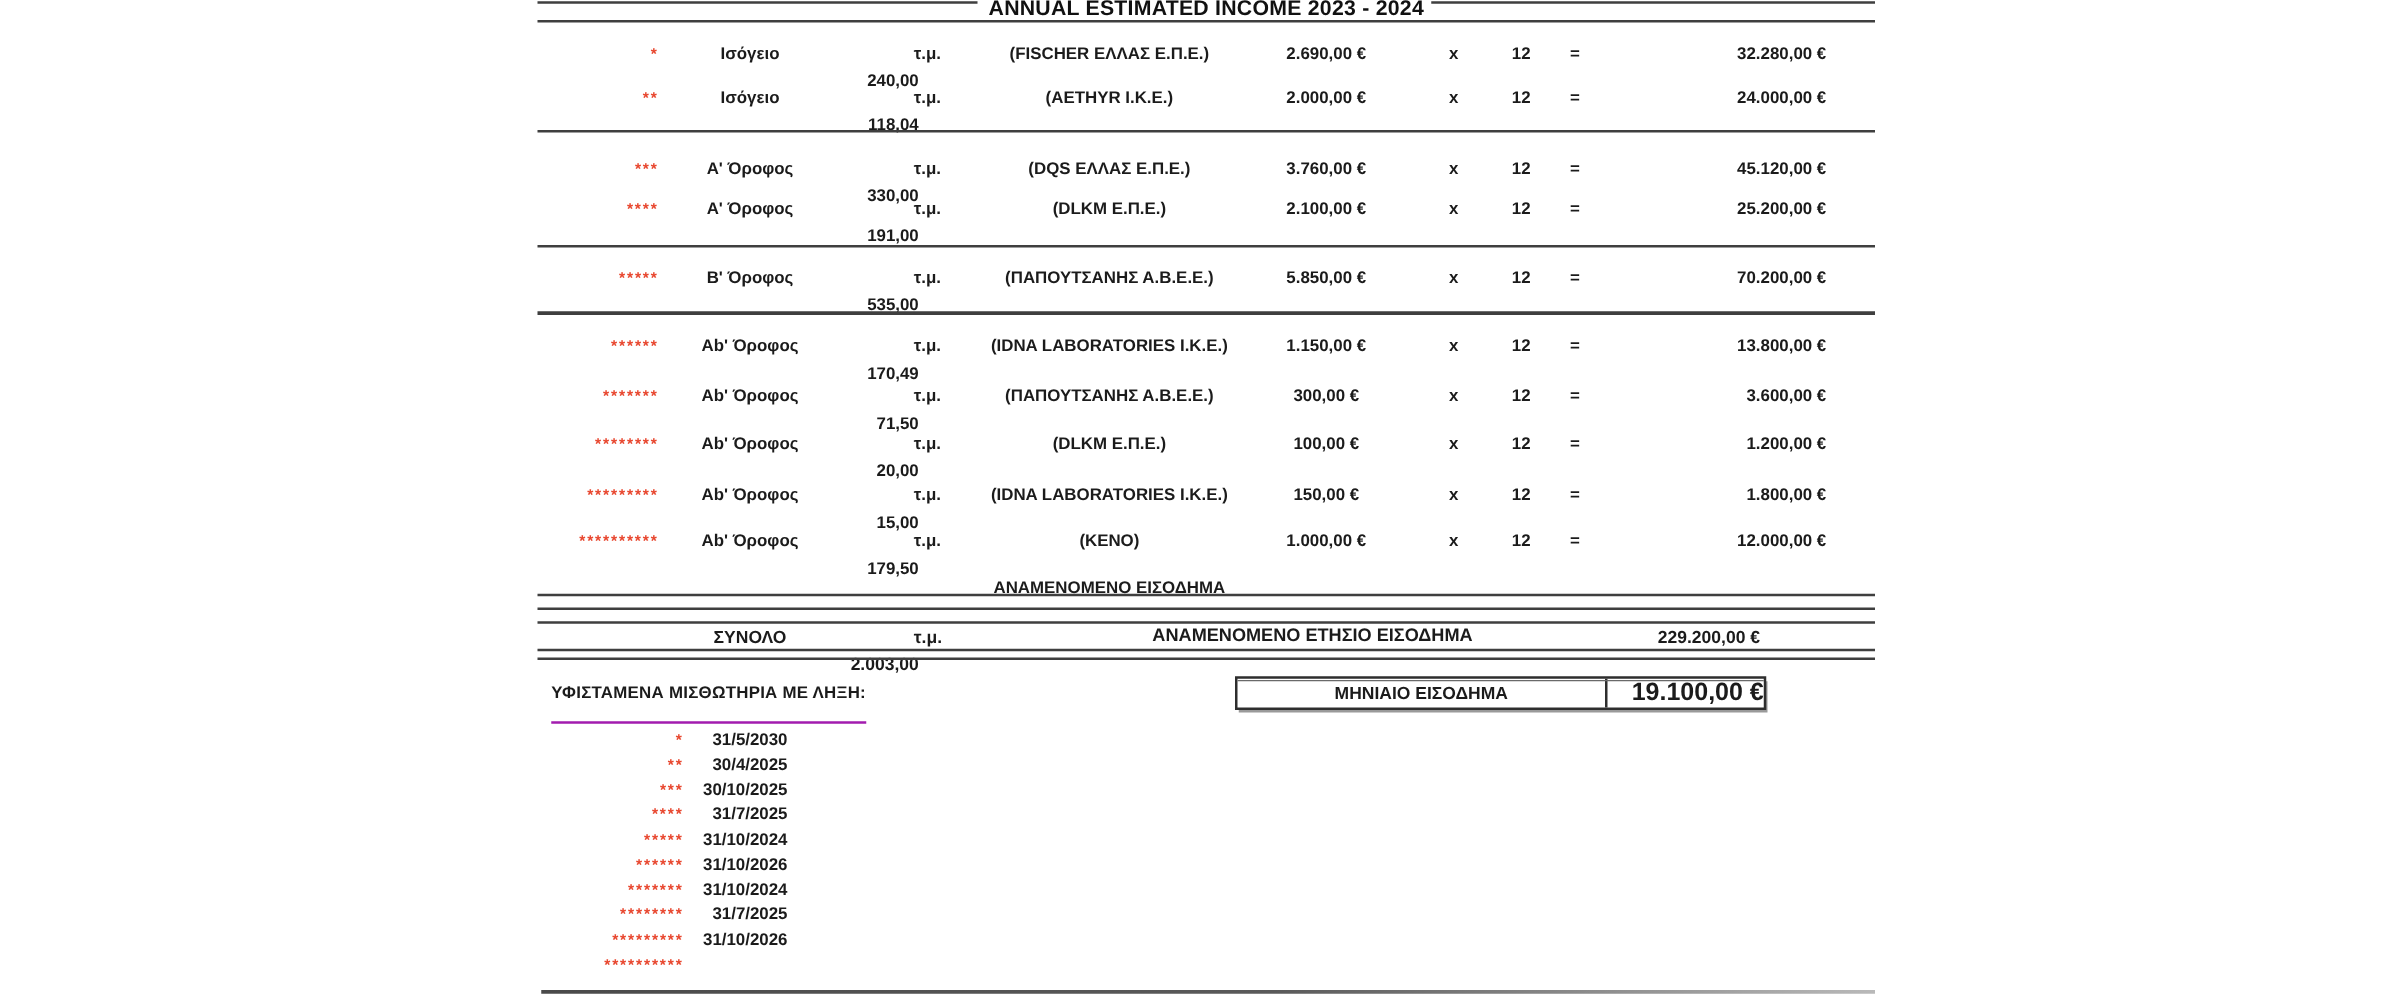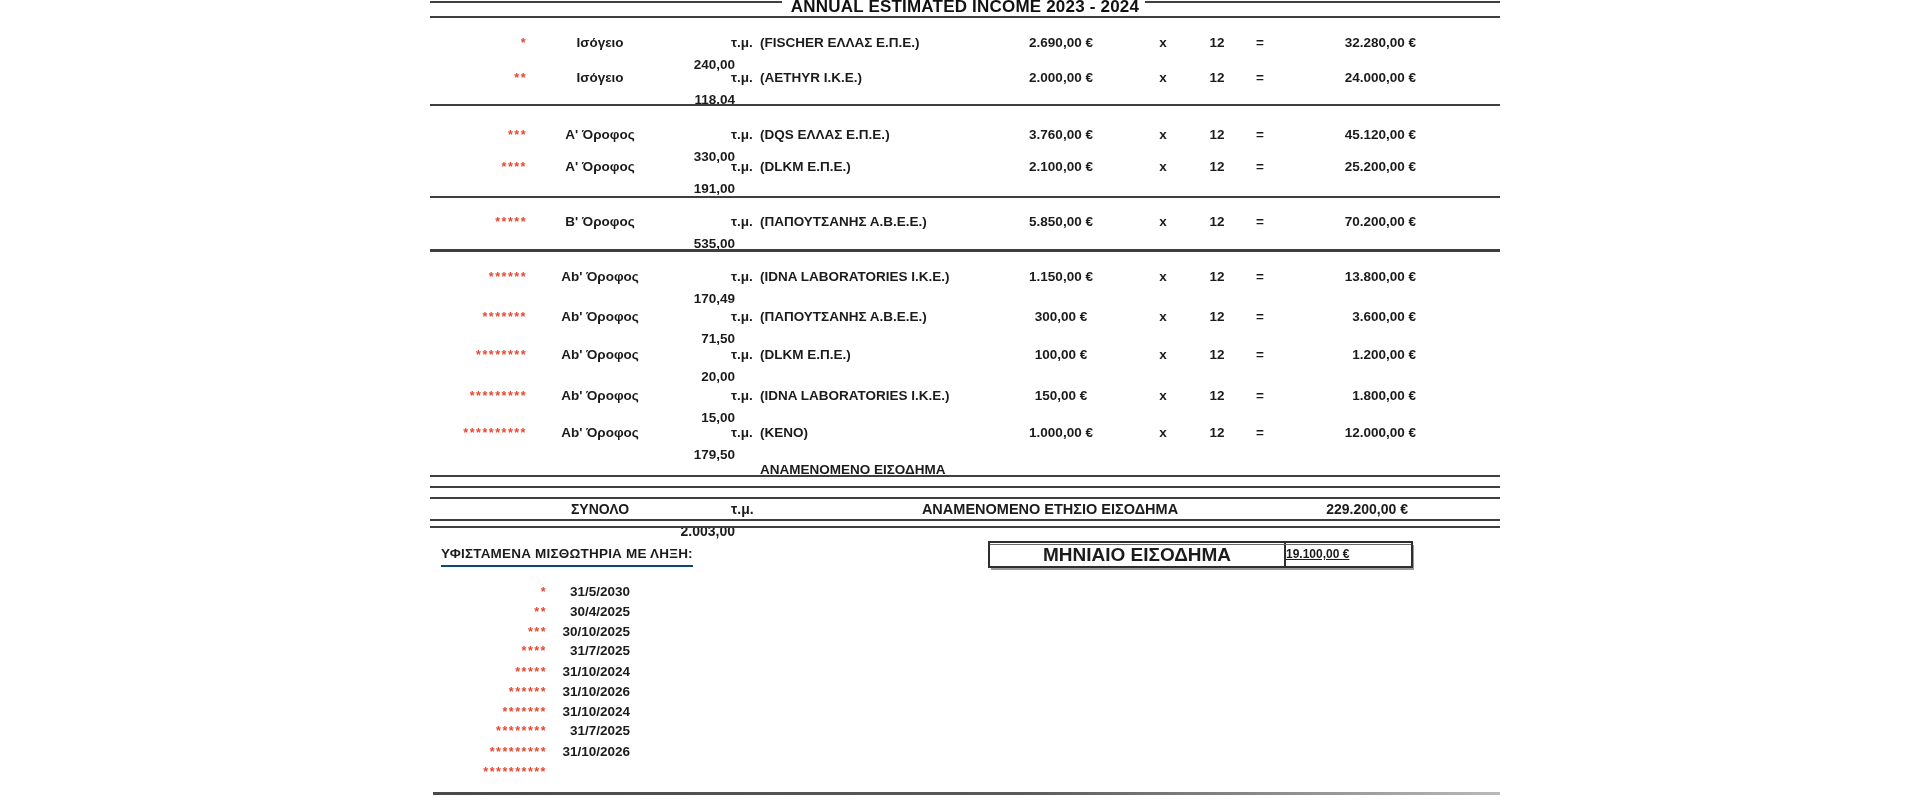--- a/index.html
+++ b/index.html
@@ -6,39 +6,39 @@
   body{width:1920px;height:800px;overflow:hidden;font-family:"Liberation Sans",sans-serif;}
   .doc{position:absolute;left:0;top:0;width:1920px;height:800px;color:#1b1b1b;font-weight:700;}
   .hr{position:absolute;height:2px;background:#3f3f3f;}
   .hr.thin{height:1.5px;}
   .row{position:absolute;left:430px;width:1070px;height:20px;line-height:20px;font-size:13.5px;white-space:nowrap;}
   .cell{position:absolute;top:0;height:20px;}
   .stars{left:20px;width:77px;text-align:right;color:#e8472f;font-size:12.5px;letter-spacing:1.5px;}
   .floor{left:110px;width:120px;text-align:center;}
   .area{left:200px;width:105px;text-align:right;margin-top:22px;}
   .unit{left:301px;width:45px;text-align:left;}
-  .tenant{left:330px;width:255px;text-align:left;}
+  .tenant{left:330px;width:255px;text-align:center;}
   .rent{left:556px;width:150px;text-align:center;}
   .mult{left:723px;width:20px;text-align:center;}
   .months{left:772px;width:30px;text-align:center;}
   .eq{left:820px;width:20px;text-align:center;}
-  .total{left:836px;width:150px;text-align:right;}
+  .total{left:881px;width:150px;text-align:right;}
   .title{position:absolute;left:430px;width:1070px;top:-3px;height:20px;line-height:20px;
          text-align:center;font-size:17px;letter-spacing:.2px;color:#111;}
   .sum-row{font-size:14px;}
   .annual-label{left:430px;width:380px;text-align:center;font-size:14.5px;}
   .annual-total{left:828px;width:150px;text-align:right;}
   .leases-heading{position:absolute;left:441px;top:546px;font-size:13.5px;letter-spacing:.2px;
-                  border-bottom:2px solid #0c4a6e;padding-bottom:4px;}
+                  border-bottom:2px solid #a21caf;padding-bottom:16px;}
   .mbox{position:absolute;left:988px;top:541px;width:425px;height:27px;border:2px solid #2e2e2e;
         box-sizing:border-box;box-shadow:2px 3px 0 -1px #9a9a9a;display:flex;}
   .mbox::before{content:"";position:absolute;left:0;right:0;top:1px;height:1px;background:#6a6a6a;}
   .mbox-label{flex:0 0 296px;border-right:2px solid #2e2e2e;box-sizing:border-box;
-              text-align:center;line-height:23px;font-size:19px;}
-  .mbox-value{flex:1;text-align:left;line-height:23px;font-size:12px;text-decoration:underline;}
+              text-align:center;line-height:23px;font-size:14px;}
+  .mbox-value{flex:1;text-align:right;line-height:23px;font-size:20px;}
   .lease-row{position:absolute;left:430px;width:400px;height:18px;line-height:18px;font-size:13.5px;}
   .lease-stars{position:absolute;left:20px;width:97px;top:0;text-align:right;color:#e8472f;
                font-size:12.5px;letter-spacing:1.5px;}
   .lease-date{position:absolute;left:100px;width:100px;top:0;text-align:right;}
   .bottom-line{position:absolute;left:433px;top:792px;width:1067px;height:2.5px;
                background:linear-gradient(to right,#4a4a4a 0%,#5a5a5a 55%,#b9b9b9 100%);}
 </style>
 </head>
 <body>
 

